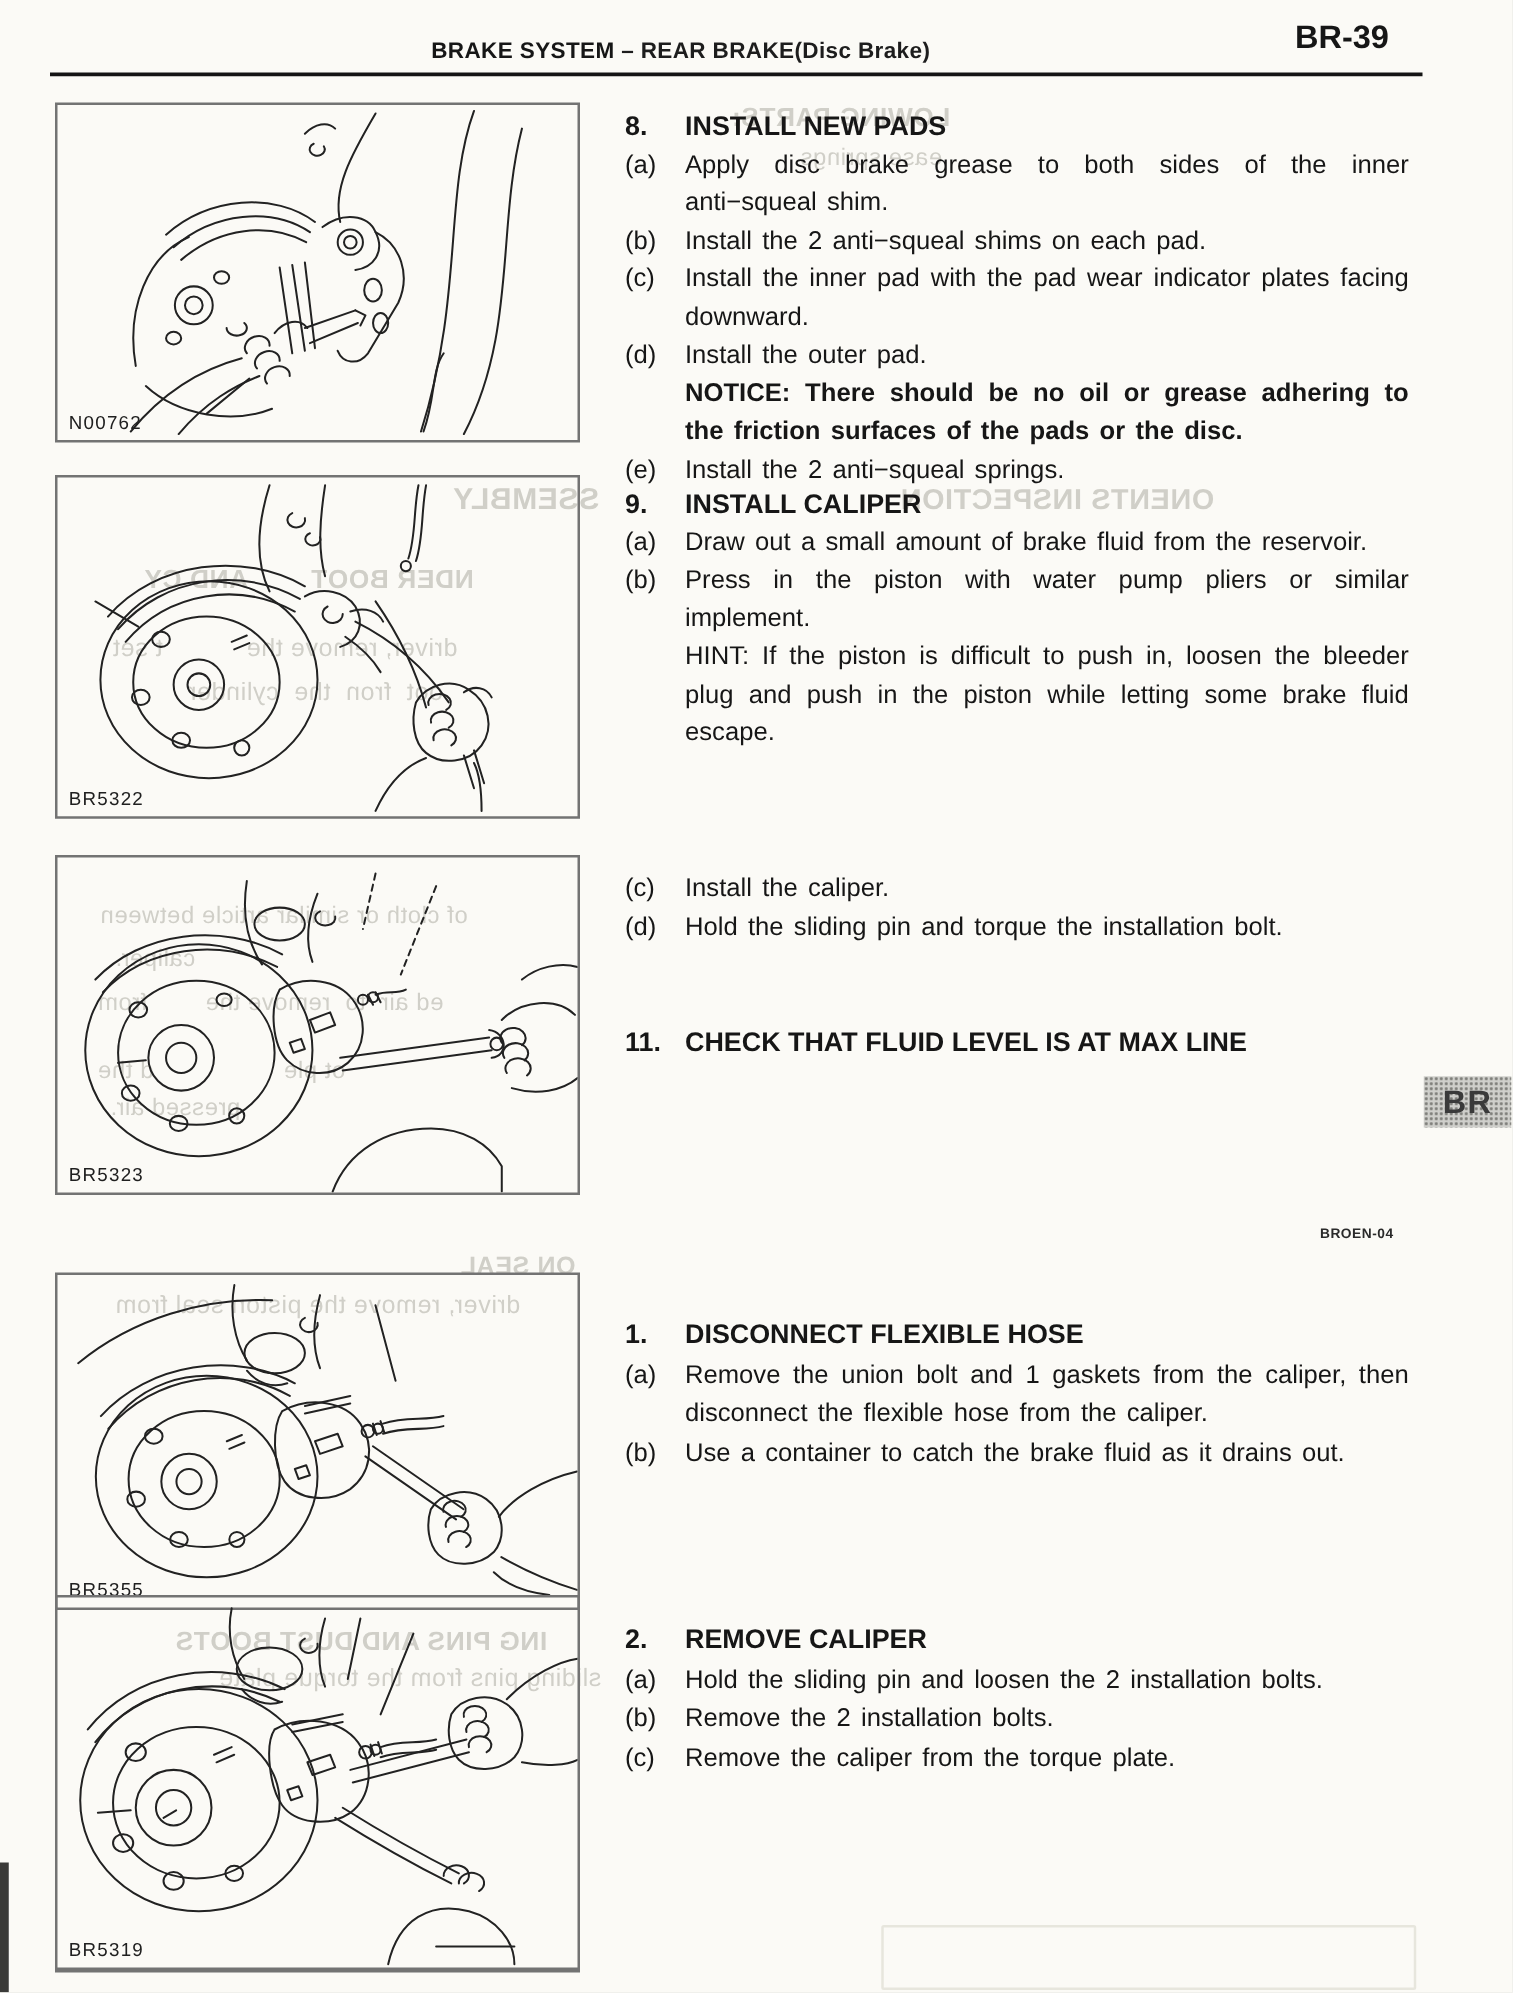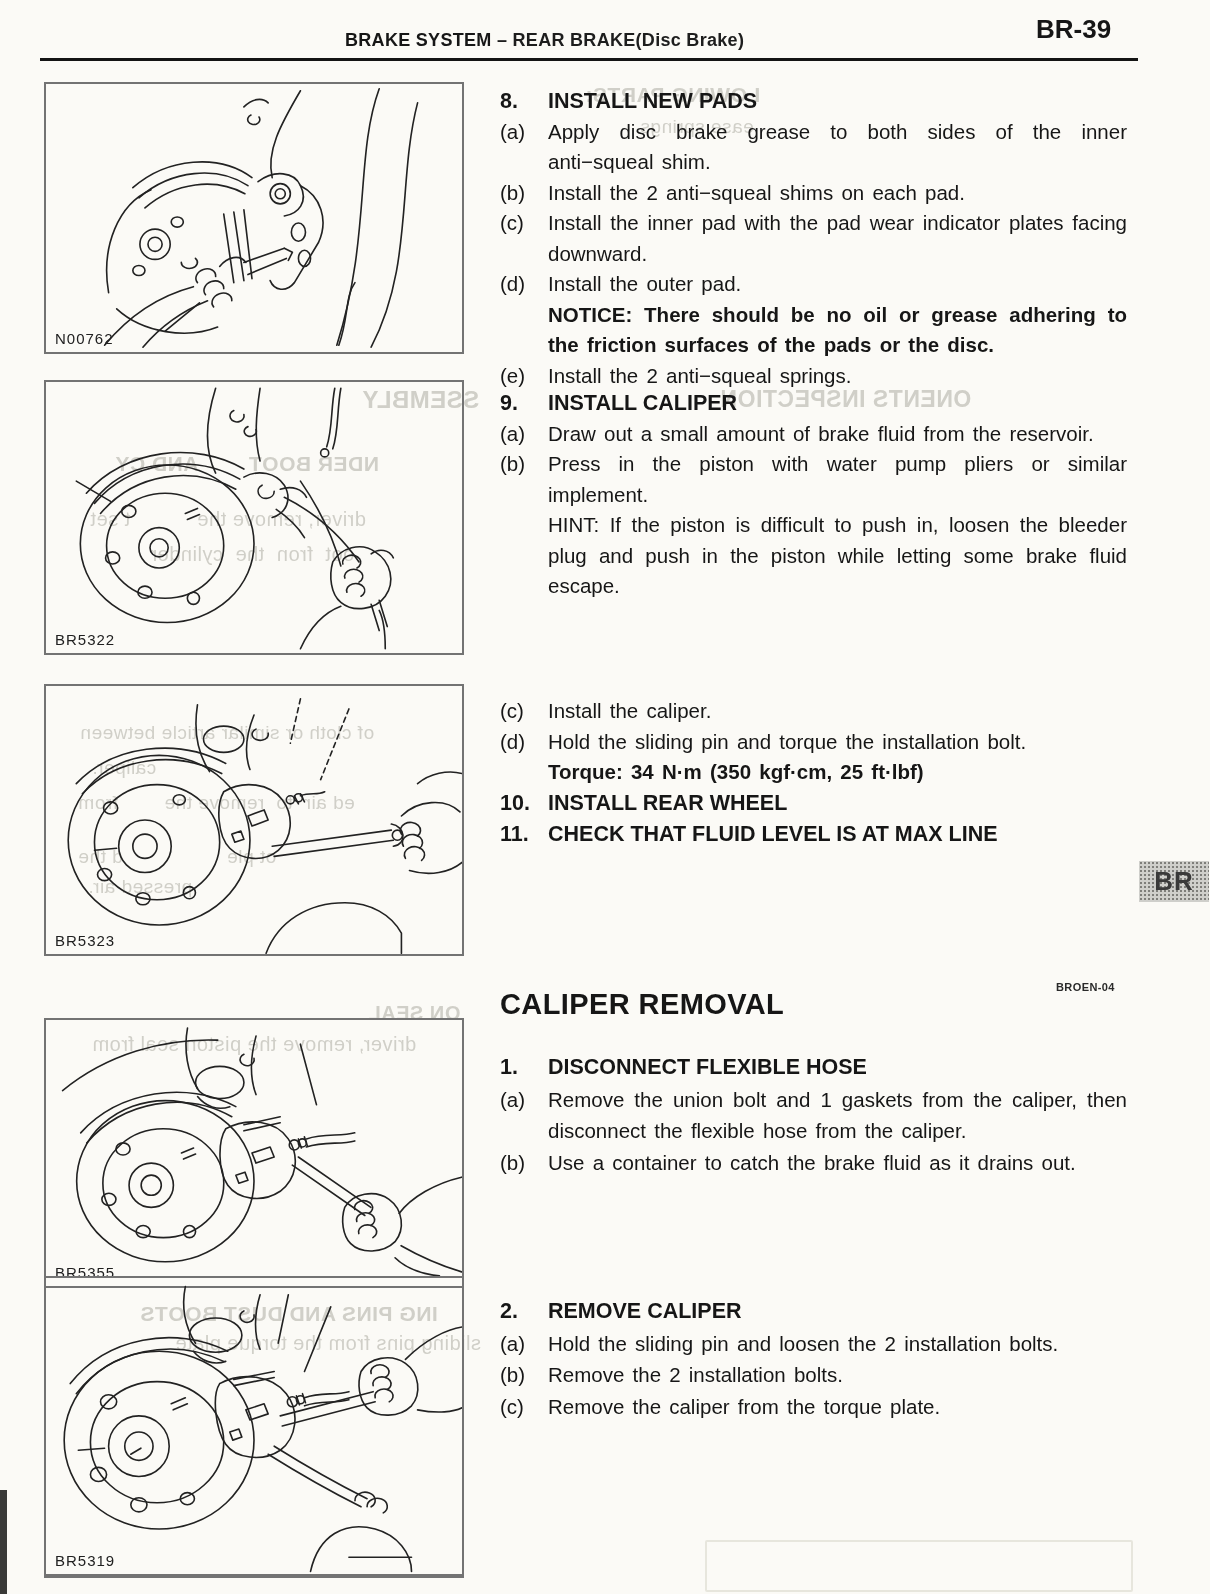--- a/index.html
+++ b/index.html
@@ -370,40 +370,29 @@
 
   <div class="sec" id="seccd">
     <div class="step">
       <span class="step-label">(c)</span>
       <span class="step-text">Install the caliper.</span>
     </div>
     <div class="step">
       <span class="step-label">(d)</span>
       <span class="step-text">Hold the sliding pin and torque the installation bolt.</span>
     </div>
-    <div class="step">
-      <span class="step-label"></span>
-      <span class="step-text b">Torque: 34 N·m (350 kgf·cm, 25 ft·lbf)</span>
-    </div>
-  </div>
-
-  <div class="sec" id="sec10">
-    <div class="sec-head">
-      <span class="sec-num">10.</span>
-      <span class="sec-title">INSTALL REAR WHEEL</span>
-    </div>
-  </div>
+  </div>
+
   <div class="sec" id="sec11">
     <div class="sec-head">
       <span class="sec-num">11.</span>
       <span class="sec-title">CHECK THAT FLUID LEVEL IS AT MAX LINE</span>
     </div>
   </div>
 
-  <div class="removal-head">CALIPER REMOVAL</div>
   <div class="removal-code">BROEN-04</div>
 
   <div class="sec removal-sec" id="rsec1">
     <div class="sec-head">
       <span class="sec-num">1.</span>
       <span class="sec-title">DISCONNECT FLEXIBLE HOSE</span>
     </div>
     <div class="step">
       <span class="step-label">(a)</span>
       <span class="step-text">Remove the union bolt and 1 gaskets from the caliper, then disconnect the flexible hose from the caliper.</span>

